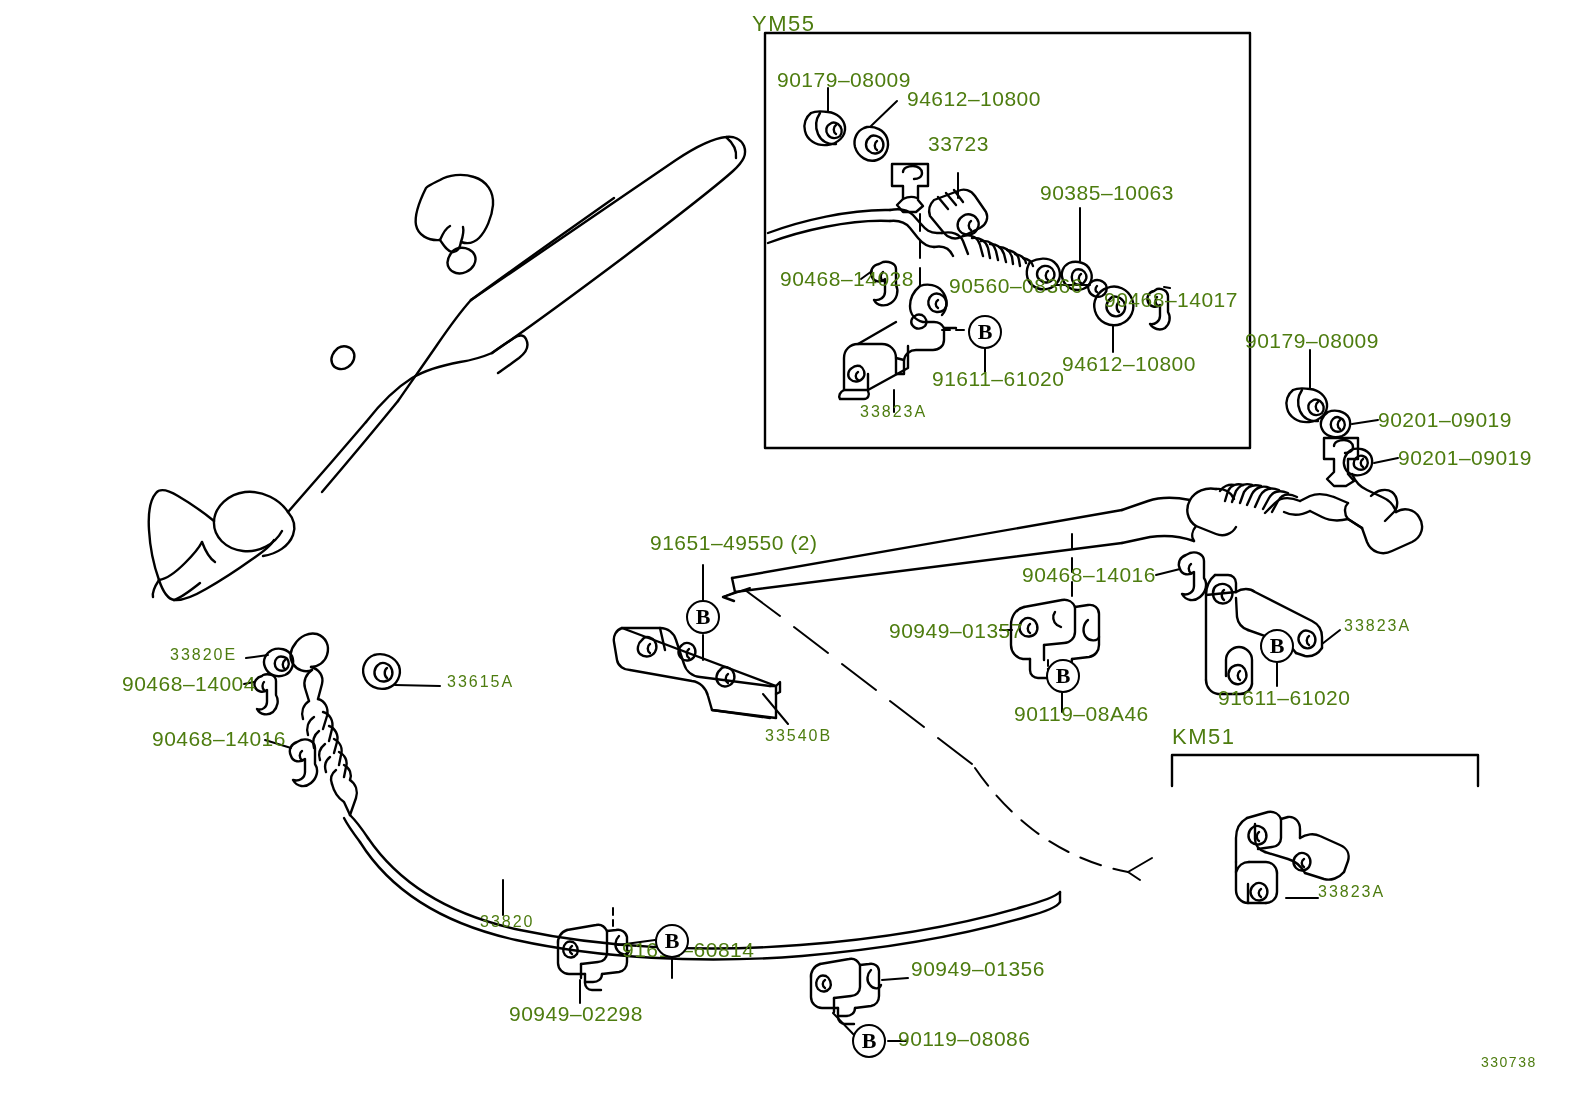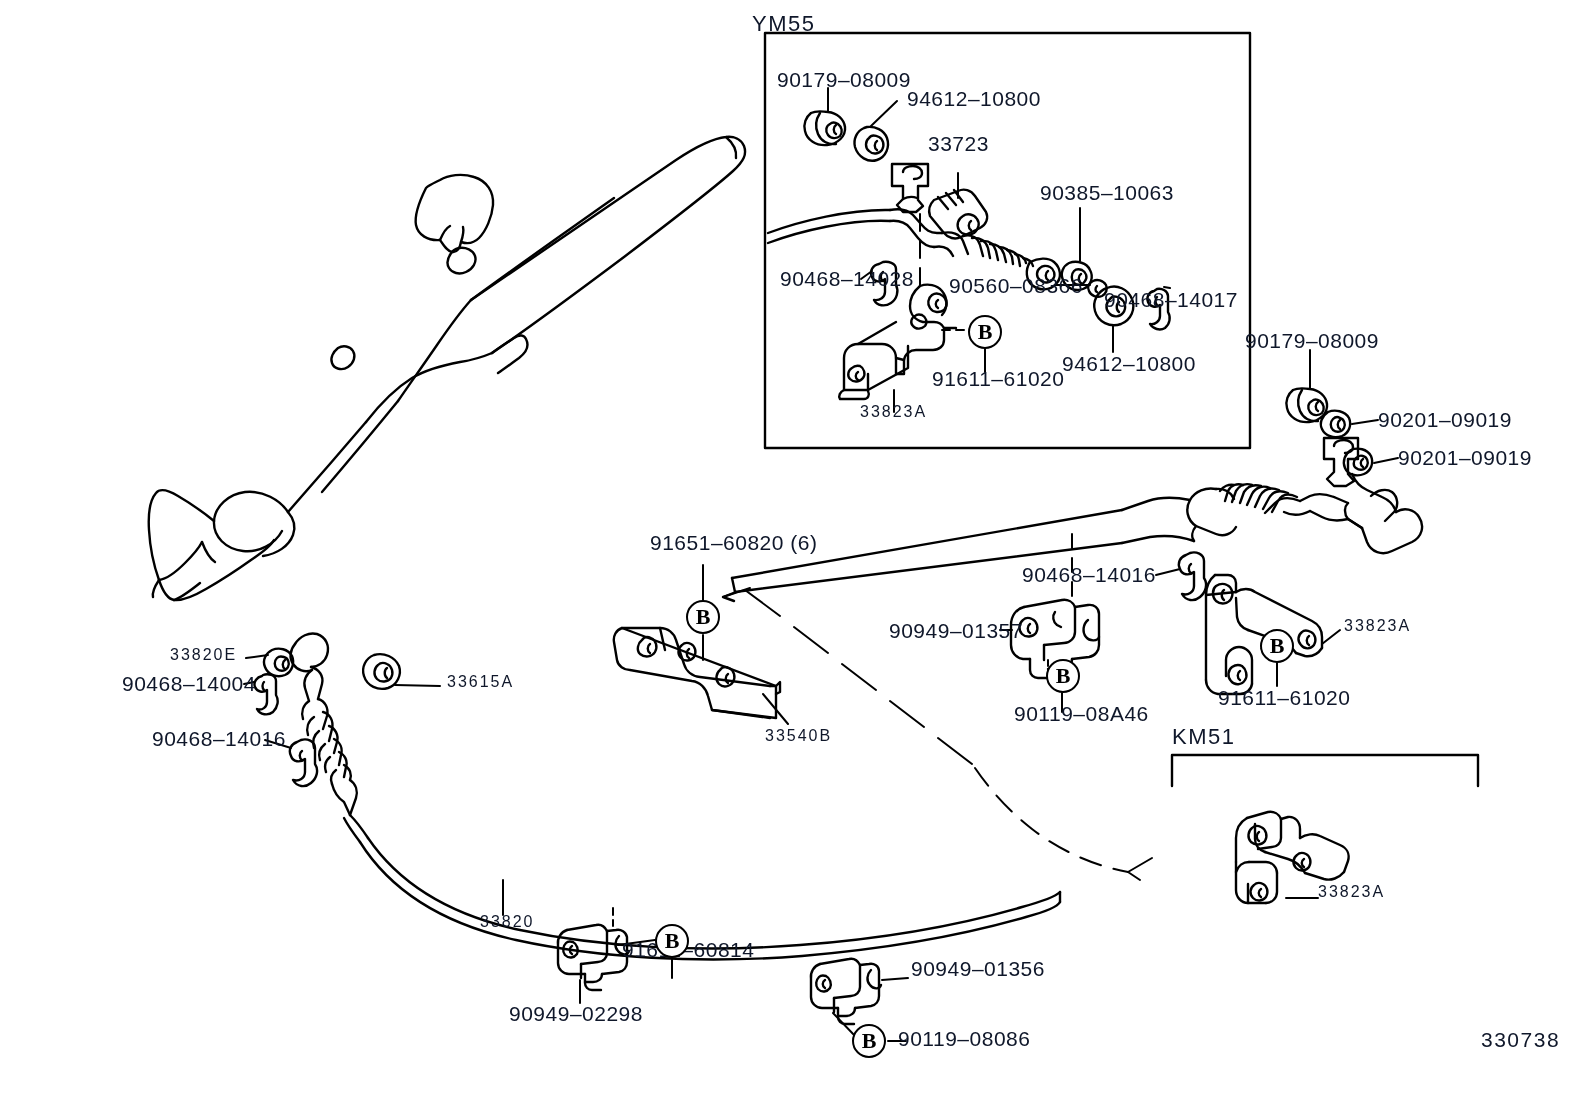--- a/index.html
+++ b/index.html
@@ -16,31 +16,31 @@
     overflow:hidden;
   }
   #art{
     position:absolute;
     left:0; top:0;
     width:1592px;
     height:1099px;
   }
   .lbl{
     position:absolute;
-    color:#0f172a;
+    color:#4d7c0f;
     font-family:"Liberation Sans", sans-serif;
     font-size:21px;
     letter-spacing:0.5px;
     white-space:nowrap;
     line-height:1;
     font-weight:400;
   }
   .lbl.grp{ font-size:22px; letter-spacing:1.5px;}
   .lbl.code{ font-size:16px; letter-spacing:2px;}
-  .lbl.sheetno{ font-size:21px; letter-spacing:1.5px;}
+  .lbl.sheetno{ font-size:14px; letter-spacing:1.5px;margin-top:26px;}
   .bcirc{
     position:absolute;
     width:34px;height:34px;
     border:2.4px solid #000;
     border-radius:50%;
     box-sizing:border-box;
     color:#000;
     font-size:22px;
     font-family:"Liberation Serif", serif;
     font-weight:700;
@@ -590,21 +590,21 @@
   <div class="lbl" style="left:1378px; top:409px;">90201–09019</div>
   <div class="lbl" style="left:1398px; top:447px;">90201–09019</div>
   <div class="lbl" style="left:1022px; top:564px;">90468–14016</div>
   <div class="lbl code" style="left:1344px; top:618px;">33823A</div>
   <div class="lbl" style="left:1218px; top:687px;">91611–61020</div>
   <div class="lbl" style="left:889px; top:620px;">90949–01357</div>
   <div class="lbl" style="left:1014px; top:703px;">90119–08A46</div>
   <div class="bcirc" style="left:1046px; top:659px;">B</div>
   <div class="bcirc" style="left:1260px; top:629px;">B</div>
 
-  <div class="lbl" style="left:650px; top:532px;">91651–60820 (6)</div>
+  <div class="lbl" style="left:650px; top:532px;">91651–49550 (2)</div>
   <div class="lbl code" style="left:765px; top:728px;">33540B</div>
   <div class="bcirc" style="left:686px; top:600px;">B</div>
 
   <div class="lbl code" style="left:170px; top:647px;">33820E</div>
   <div class="lbl" style="left:122px; top:673px;">90468–14004</div>
   <div class="lbl code" style="left:447px; top:674px;">33615A</div>
   <div class="lbl" style="left:152px; top:728px;">90468–14016</div>
   <div class="lbl code" style="left:480px; top:914px;">33820</div>
   <div class="lbl" style="left:622px; top:939px;">91611–60814</div>
   <div class="lbl" style="left:509px; top:1003px;">90949–02298</div>

